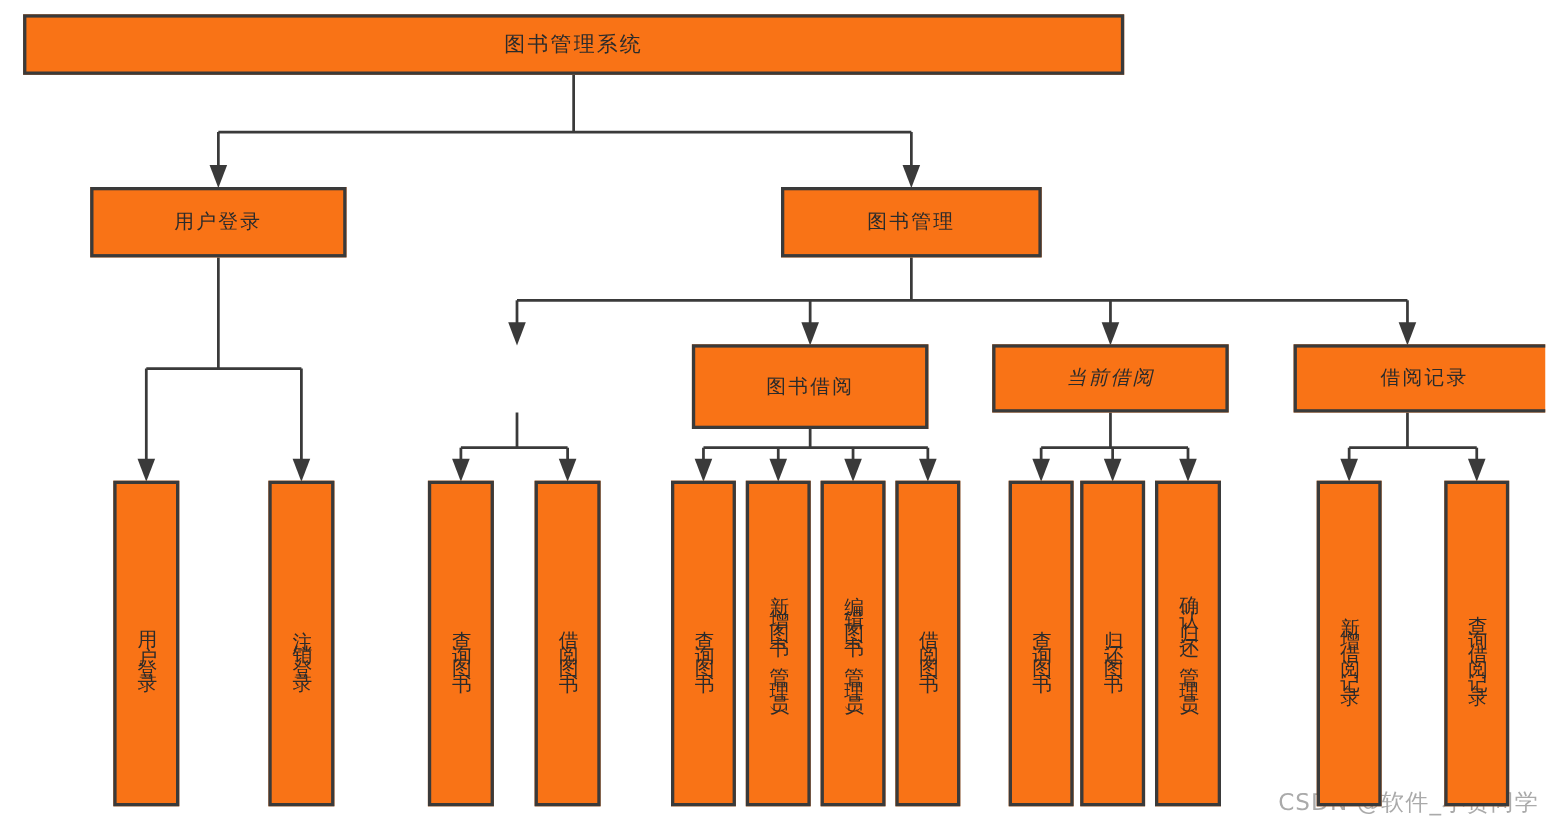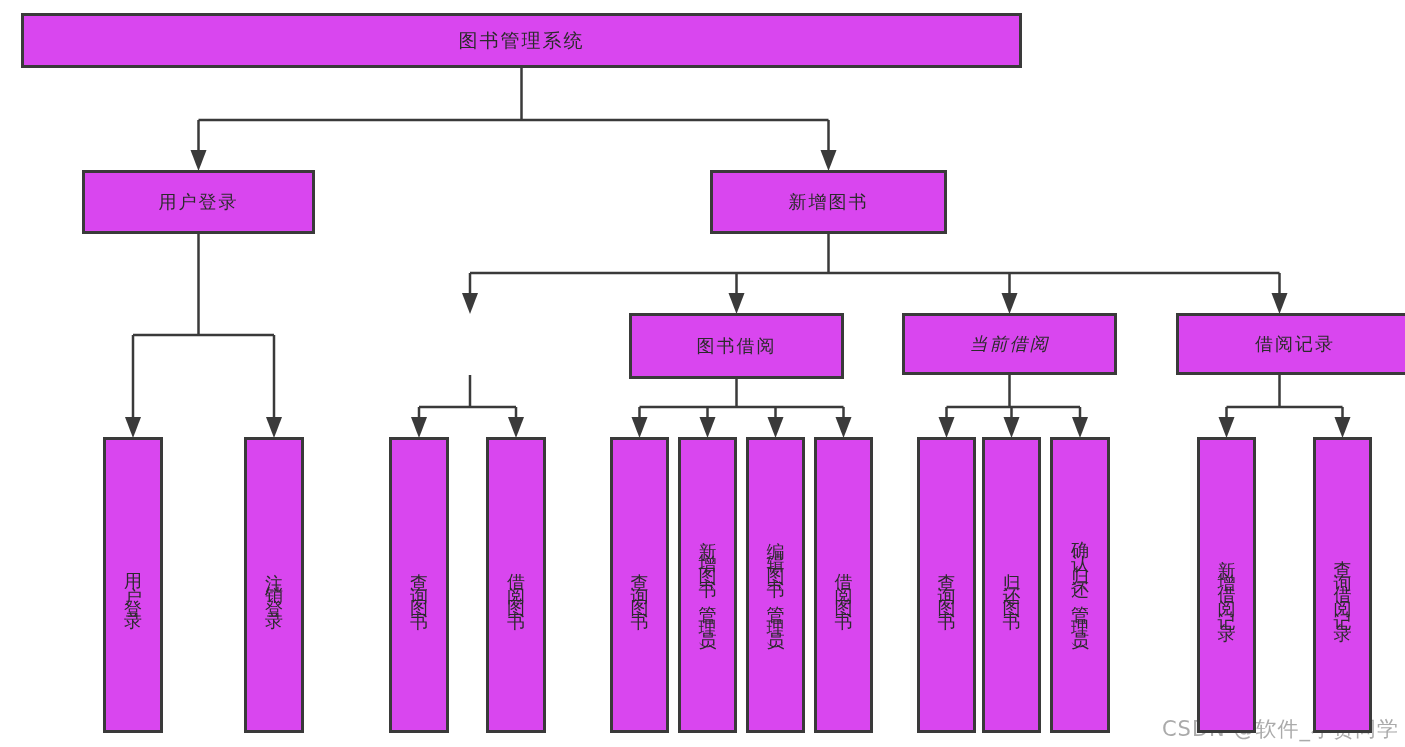--- a/index.html
+++ b/index.html
@@ -1,19 +1,19 @@
 <!DOCTYPE html>
 <html><head>
 <meta charset="utf-8">
 <style>
   html,body{margin:0;padding:0;background:#ffffff;}
   body{font-family:"DejaVu Sans","Liberation Sans",sans-serif;}
   .stage{position:relative;width:1405px;height:747px;background:#ffffff;overflow:hidden;}
   .connector-layer{position:absolute;left:0;top:0;width:1405px;height:747px;pointer-events:none;}
-  .node{position:absolute;box-sizing:border-box;background:#d946ef;border:3px solid #3a3a3a;
+  .node{position:absolute;box-sizing:border-box;background:#f97316;border:3px solid #3a3a3a;
         display:flex;align-items:center;justify-content:center;}
   .node-label{color:#2b2b2b;font-size:18px;letter-spacing:2px;white-space:nowrap;line-height:1;}
   .node.root .node-label{font-size:19px;}
   .node.v .node-label{writing-mode:vertical-rl;letter-spacing:13px;font-size:18px;}
   .watermark{position:absolute;right:6px;bottom:4px;font-size:21px;color:rgba(155,155,155,0.85);
              letter-spacing:1px;white-space:nowrap;}
 </style>
 </head>
 <body>
 
@@ -73,23 +73,23 @@
       <polygon points="1342.5,438 1334.5,417 1350.5,417" fill="#3a3a3a"></polygon>
     </svg>
   <div class="watermark">CSDN @软件_小贺同学</div>
 <div class="node h root" style="left: 21px; top: 13px; width: 1001px; height: 55px;">
       <span class="node-label">图书管理系统</span>
     </div>
     <div class="node h" style="left: 82px; top: 170px; width: 233px; height: 64px;">
       <span class="node-label">用户登录</span>
     </div>
     <div class="node h" style="left: 710px; top: 170px; width: 237px; height: 64px;">
-      <span class="node-label">新增图书</span>
+      <span class="node-label">图书管理</span>
     </div>
-    <div class="node h" style="left: 629px; top: 313px; width: 215px; height: 66px;">
+    <div class="node h" style="left: 629px; top: 313px; width: 215px; height: 77px;">
       <span class="node-label">图书借阅</span>
     </div>
     <div class="node h" style="left: 902px; top: 313px; width: 215px; height: 62px; font-style: italic;">
       <span class="node-label">当前借阅</span>
     </div>
     <div class="node h" style="left: 1176px; top: 313px; width: 238px; height: 62px;">
       <span class="node-label">借阅记录</span>
     </div>
     <div class="node v" style="left: 103px; top: 437px; width: 60px; height: 296px;">
       <span class="node-label">用户登录</span>

